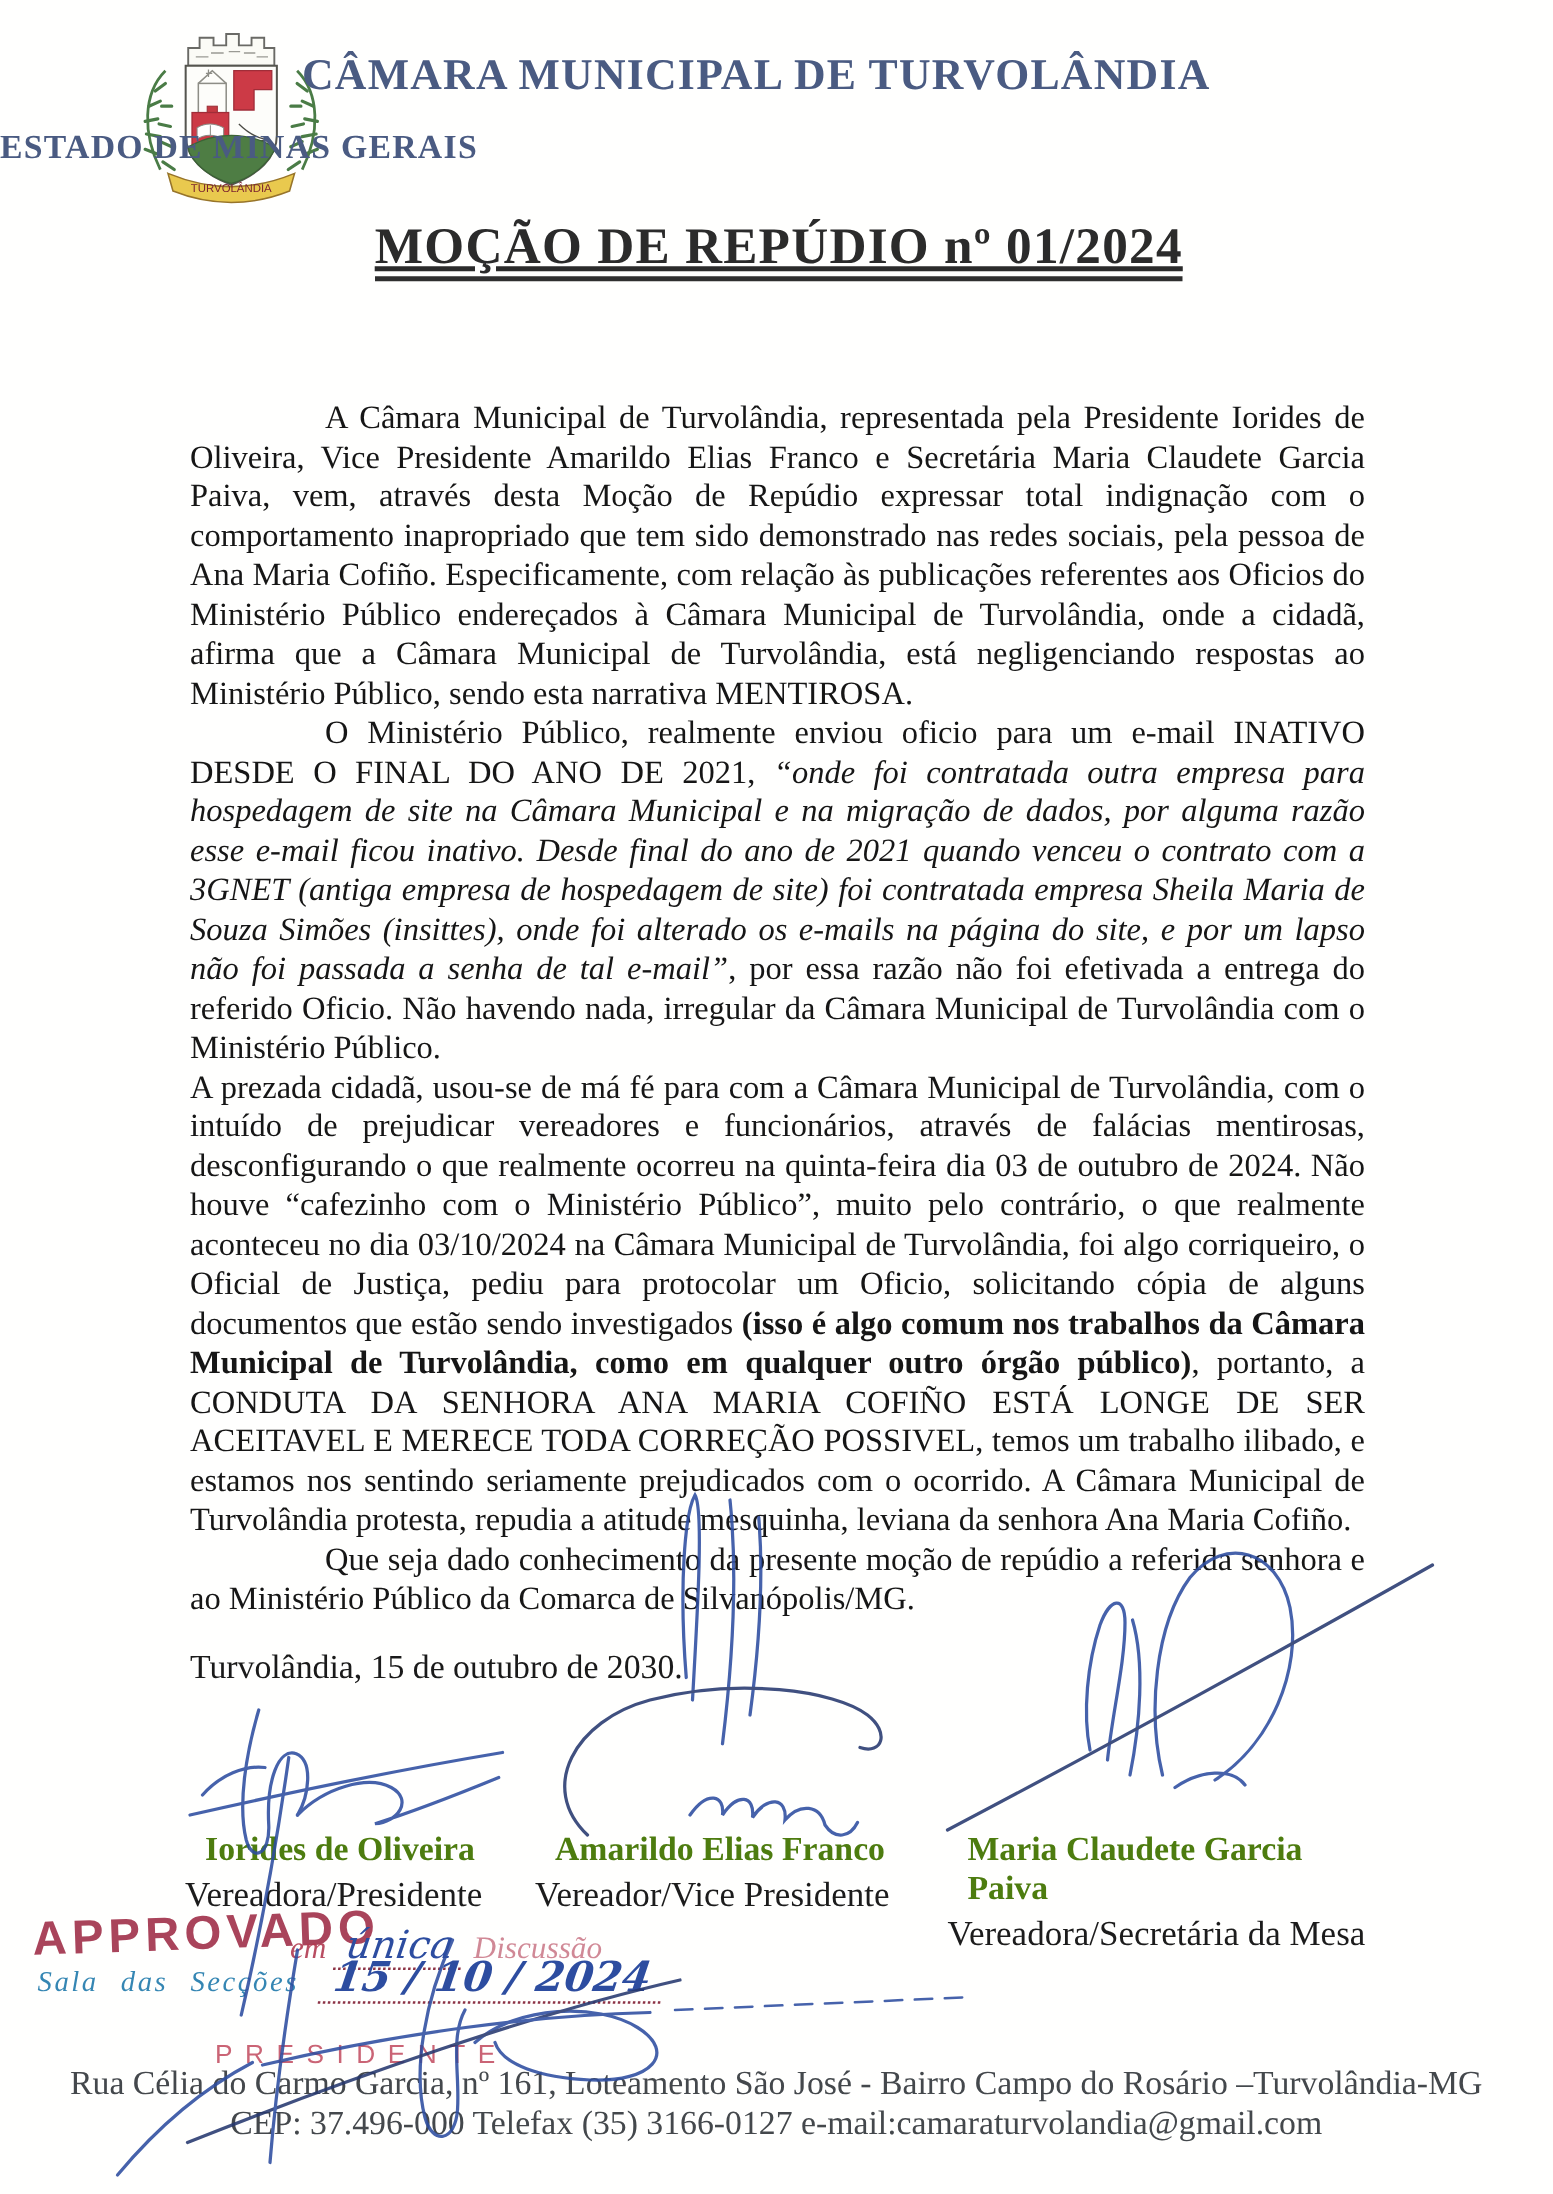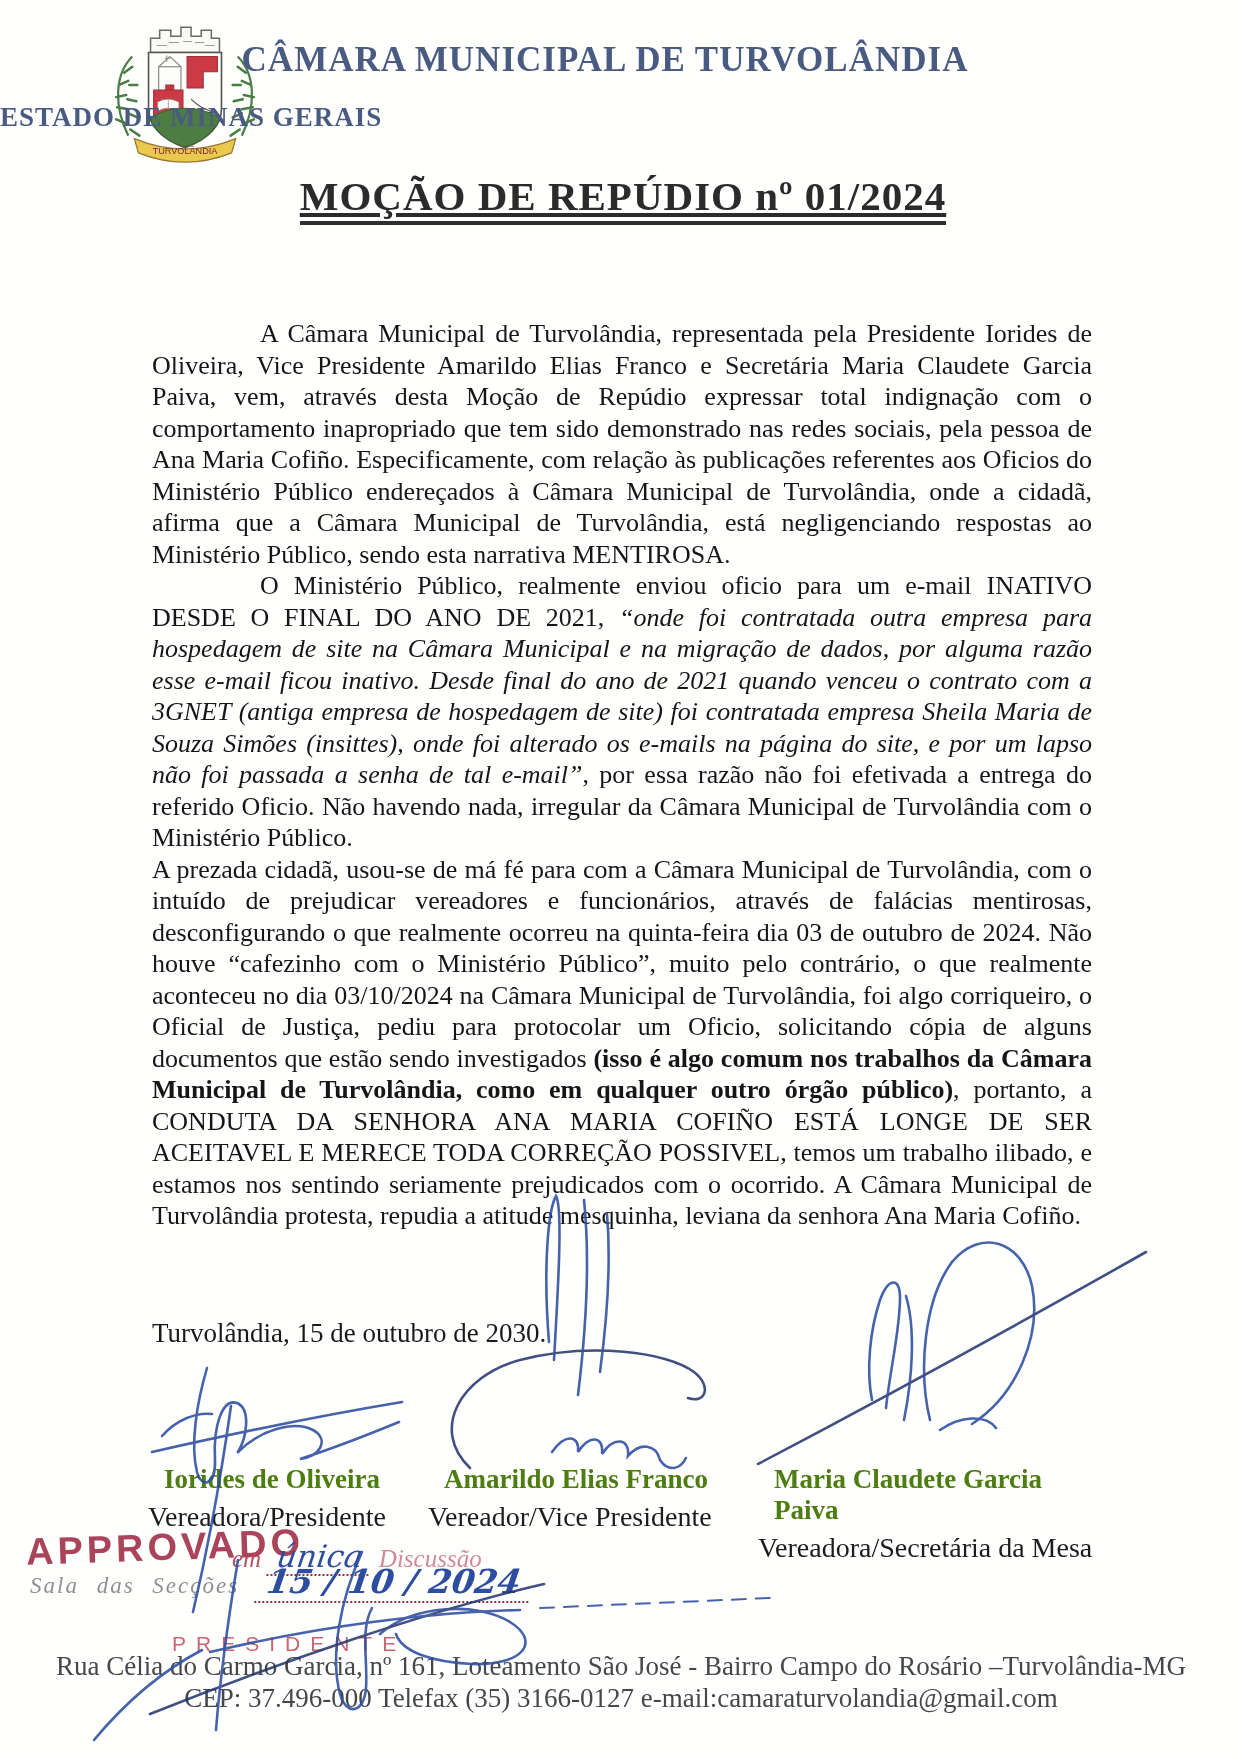--- a/index.html
+++ b/index.html
@@ -34,21 +34,21 @@
   .stamp-approved{position:absolute;left:26px;top:1526px;font-family:"Liberation Sans",sans-serif;
             font-weight:bold;font-size:38px;color:#9e2b45;letter-spacing:4px;
             transform:rotate(-2deg);opacity:.88;}
   .stamp-line1{position:absolute;left:232px;top:1538px;white-space:nowrap;}
   .stamp-line1 .red-it{font-style:italic;font-size:25px;color:#b23b52;opacity:.9;}
   .stamp-line1 .faded{opacity:.6;}
   .hand{font-family:"DejaVu Serif",serif;font-style:italic;color:#2d4da0;
         display:inline-block;transform:skewX(-8deg);}
   .unica{font-size:31px;border-bottom:2px dotted #8c3245;padding:0 8px;margin:0 4px;}
   .stamp-line2{position:absolute;left:30px;top:1562px;white-space:nowrap;}
-  .stamp-line2 .red-it2{font-style:italic;font-size:23px;color:#737373;opacity:.8;
+  .stamp-line2 .red-it2{font-style:italic;font-size:23px;color:#0369a1;opacity:.8;
         letter-spacing:2px;word-spacing:10px;}
   .date2{font-size:33px;font-weight:bold;border-bottom:2px dotted #8c3245;
         padding:0 10px;margin-left:14px;}
   .stamp-president{position:absolute;left:172px;top:1632px;font-size:21px;font-weight:normal;
         color:#c14a5e;letter-spacing:10px;opacity:.85;font-family:"Liberation Sans",sans-serif;}
   
   .footer{position:absolute;left:0;top:1650px;width:1242px;text-align:center;
         color:#44484c;font-size:27px;}
   .footer-line{line-height:32px;}
   
@@ -95,20 +95,21 @@
   <div class="state-name">ESTADO DE MINAS GERAIS</div>
 
   <div class="doc-title-wrap">
     <span class="doc-title">MOÇÃO DE REPÚDIO nº 01/2024</span>
   </div>
 
   <div class="doc-body" id="doc-body">
       <p class="indent"><span>A Câmara Municipal de Turvolândia, representada pela Presidente Iorides de Oliveira, Vice Presidente Amarildo Elias Franco e Secretária Maria Claudete Garcia Paiva, vem, através desta Moção de Repúdio expressar total indignação com o comportamento inapropriado que tem sido demonstrado nas redes sociais, pela pessoa de Ana Maria Cofiño. Especificamente, com relação às publicações referentes aos Oficios do Ministério Público endereçados à Câmara Municipal de Turvolândia, onde a cidadã, afirma que a Câmara Municipal de Turvolândia, está negligenciando respostas ao Ministério Público, sendo esta narrativa MENTIROSA.</span></p>
       <p class="indent"><span>O Ministério Público, realmente enviou oficio para um e-mail INATIVO DESDE O FINAL DO ANO DE 2021, </span><span class="italic">“onde foi contratada outra empresa para hospedagem de site na Câmara Municipal e na migração de dados, por alguma razão esse e-mail ficou inativo. Desde final do ano de 2021 quando venceu o contrato com a 3GNET (antiga empresa de hospedagem de site) foi contratada empresa Sheila Maria de Souza Simões (insittes), onde foi alterado os e-mails na página do site, e por um lapso não foi passada a senha de tal e-mail”</span><span>, por essa razão não foi efetivada a entrega do referido Oficio. Não havendo nada, irregular da Câmara Municipal de Turvolândia com o Ministério Público.</span></p>
       <p><span>A prezada cidadã, usou-se de má fé para com a Câmara Municipal de Turvolândia, com o intuído de prejudicar vereadores e funcionários, através de falácias mentirosas, desconfigurando o que realmente ocorreu na quinta-feira dia 03 de outubro de 2024. Não houve “cafezinho com o Ministério Público”, muito pelo contrário, o que realmente aconteceu no dia 03/10/2024 na Câmara Municipal de Turvolândia, foi algo corriqueiro, o Oficial de Justiça, pediu para protocolar um Oficio, solicitando cópia de alguns documentos que estão sendo investigados </span><span class="bold">(isso é algo comum nos trabalhos da Câmara Municipal de Turvolândia, como em qualquer outro órgão público)</span><span>, portanto, a CONDUTA DA SENHORA ANA MARIA COFIÑO ESTÁ LONGE DE SER ACEITAVEL E MERECE TODA CORREÇÃO POSSIVEL, temos um trabalho ilibado, e estamos nos sentindo seriamente prejudicados com o ocorrido. A Câmara Municipal de Turvolândia protesta, repudia a atitude mesquinha, leviana da senhora Ana Maria Cofiño.</span></p>
+      <p class="indent"><span>Que seja dado conhecimento da presente moção de repúdio a referida senhora e ao Ministério Público da Comarca de Silvanópolis/MG.</span></p>
     </div>
 
   <div class="dateline">Turvolândia, 15 de outubro de 2030.</div>
 
   <div class="sig-block sig-1">
     <div class="sig-name">Iorides de Oliveira</div>
     <div class="sig-role">Vereadora/Presidente</div>
   </div>
   <div class="sig-block sig-2">
     <div class="sig-name">Amarildo Elias Franco</div>

